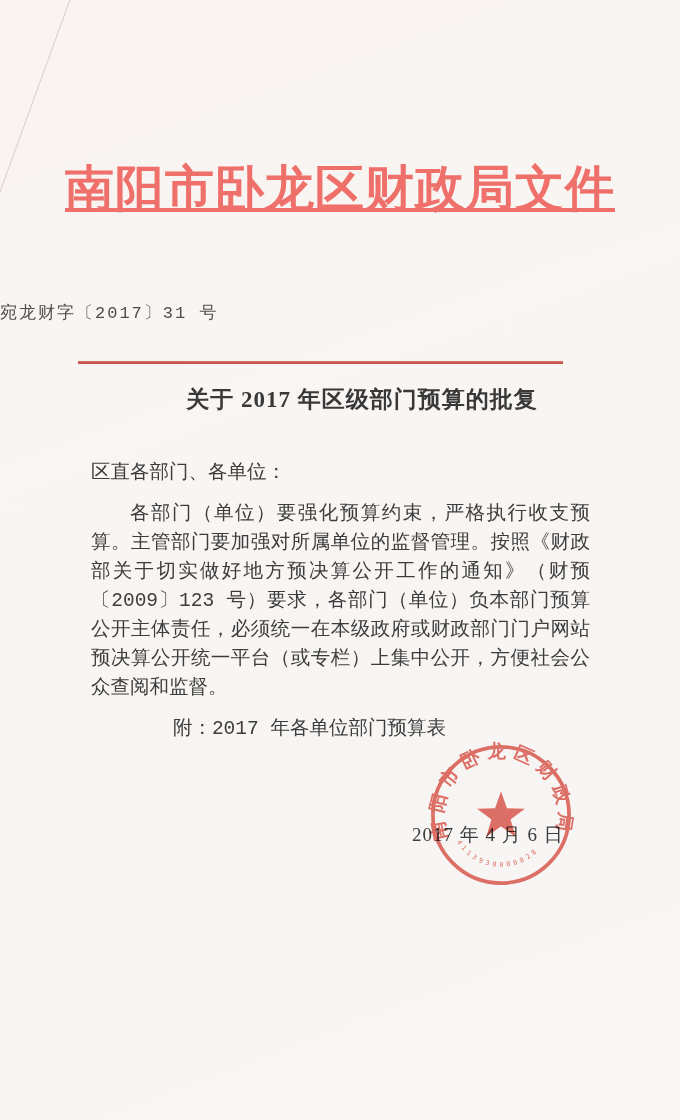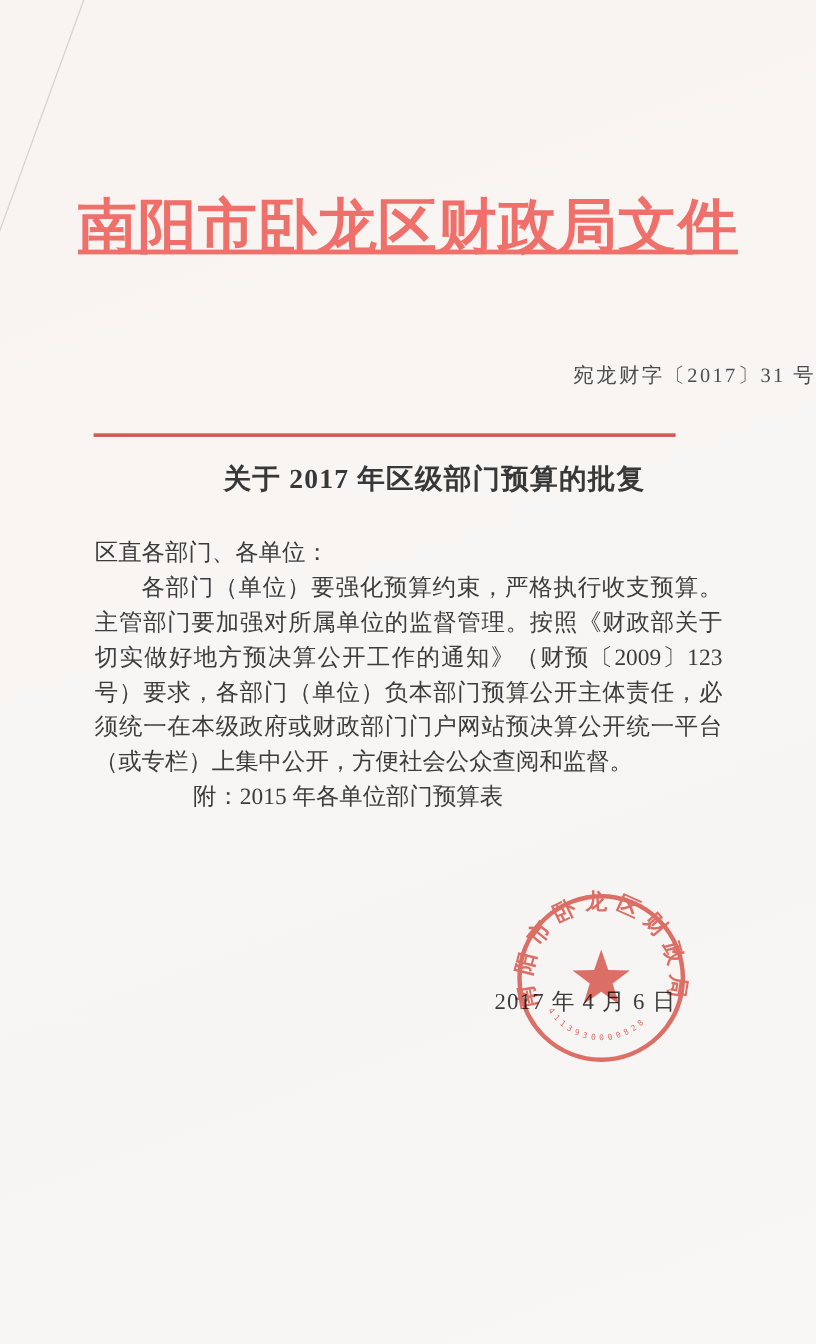--- a/index.html
+++ b/index.html
@@ -30,24 +30,25 @@
     font-size: 49px;
     font-weight: bold;
     color: #ef706a;
     letter-spacing: 1px;
     white-space: nowrap;
     text-decoration: underline;
   }
   .doc-number {
     position: absolute;
     top: 301px; left: 0; right: 0;
-    text-align: right;
+    text-align: left;
     font-size: 17px;
     color: #4d4d4d;
     letter-spacing: 2px;
+    font-family: Liberation Mono, monospace;
   }
   .red-divider {
     position: absolute;
     top: 361px; left: 78px;
     width: 485px; height: 3px;
     background: linear-gradient(180deg, #d6726c, #c4473f);
   }
   .title {
     position: absolute;
     top: 384px; left: 0; right: 0;
@@ -61,21 +62,21 @@
   .body-text {
     position: absolute;
     top: 447px; left: 79px;
     width: 523px;
     font-size: 19.5px;
     line-height: 29px;
     color: #3c3c3c;
     text-align: justify;
     text-justify: inter-ideograph;
   }
-  .body-text p { margin: 0; }
+  .body-text p { margin: 12px; font-family: Liberation Mono, monospace; }
   .para { text-indent: 2em; }
   .attachment { text-indent: 4.2em; }
   .date {
     position: absolute;
     top: 822px; left: 412px;
     font-size: 19px;
     color: #3c3c3c;
     letter-spacing: 1px;
     white-space: nowrap;
     z-index: 1;
@@ -101,21 +102,21 @@
 
   <div class="doc-number">宛龙财字〔2017〕31 号</div>
 
   <div class="red-divider"></div>
 
   <div class="title">关于 2017 年区级部门预算的批复</div>
 
   <div class="body-text">
     <p class="salutation">区直各部门、各单位：</p>
     <p class="para">各部门（单位）要强化预算约束，严格执行收支预算。主管部门要加强对所属单位的监督管理。按照《财政部关于切实做好地方预决算公开工作的通知》（财预〔2009〕123 号）要求，各部门（单位）负本部门预算公开主体责任，必须统一在本级政府或财政部门门户网站预决算公开统一平台（或专栏）上集中公开，方便社会公众查阅和监督。</p>
-    <p class="attachment">附：2015 年各单位部门预算表</p>
+    <p class="attachment">附：2017 年各单位部门预算表</p>
   </div>
 
   <div class="date">2017 年 4 月 6 日</div>
 
   <div class="stamp">
     <svg viewBox="0 0 200 200" xmlns="http://www.w3.org/2000/svg">
       <defs>
         <path id="arcTop" d="M 31,136.6 A 78,78 0 1 1 168.9,136.6" fill="none"></path>
         <path id="arcBottom" d="M 34.2,123.9 A 70,70 0 0 0 165.8,123.9" fill="none"></path>
       </defs>

